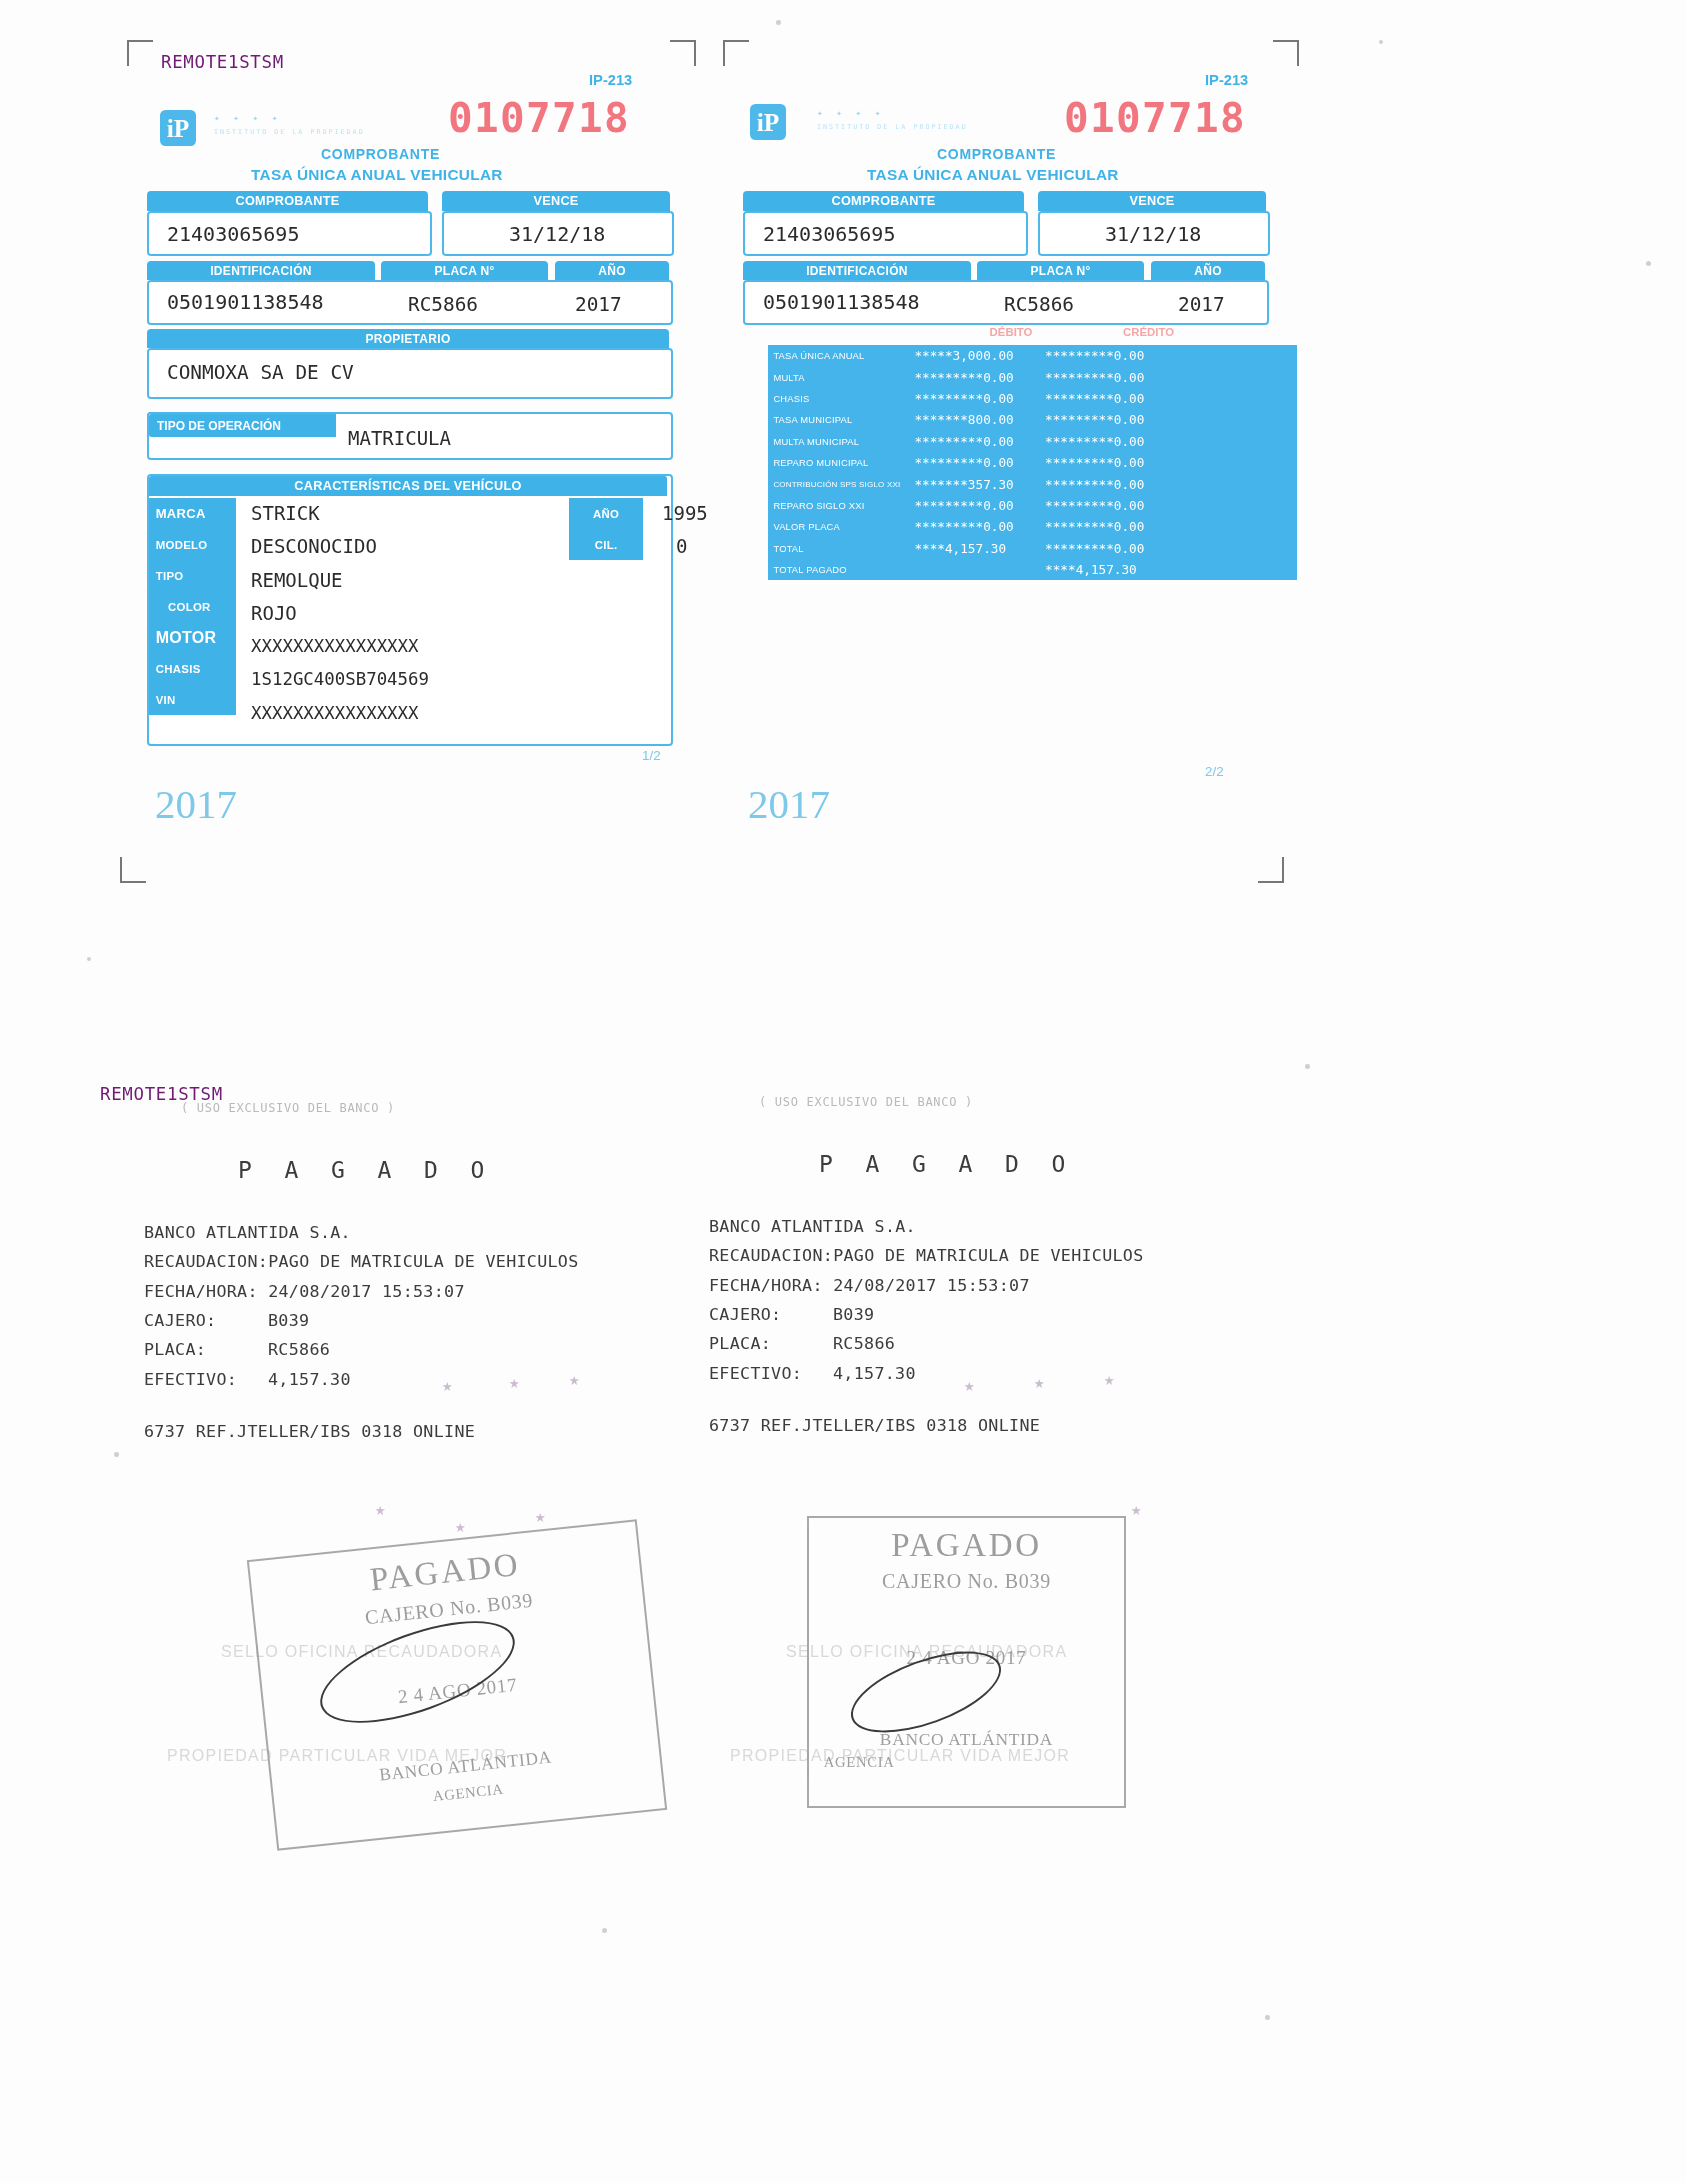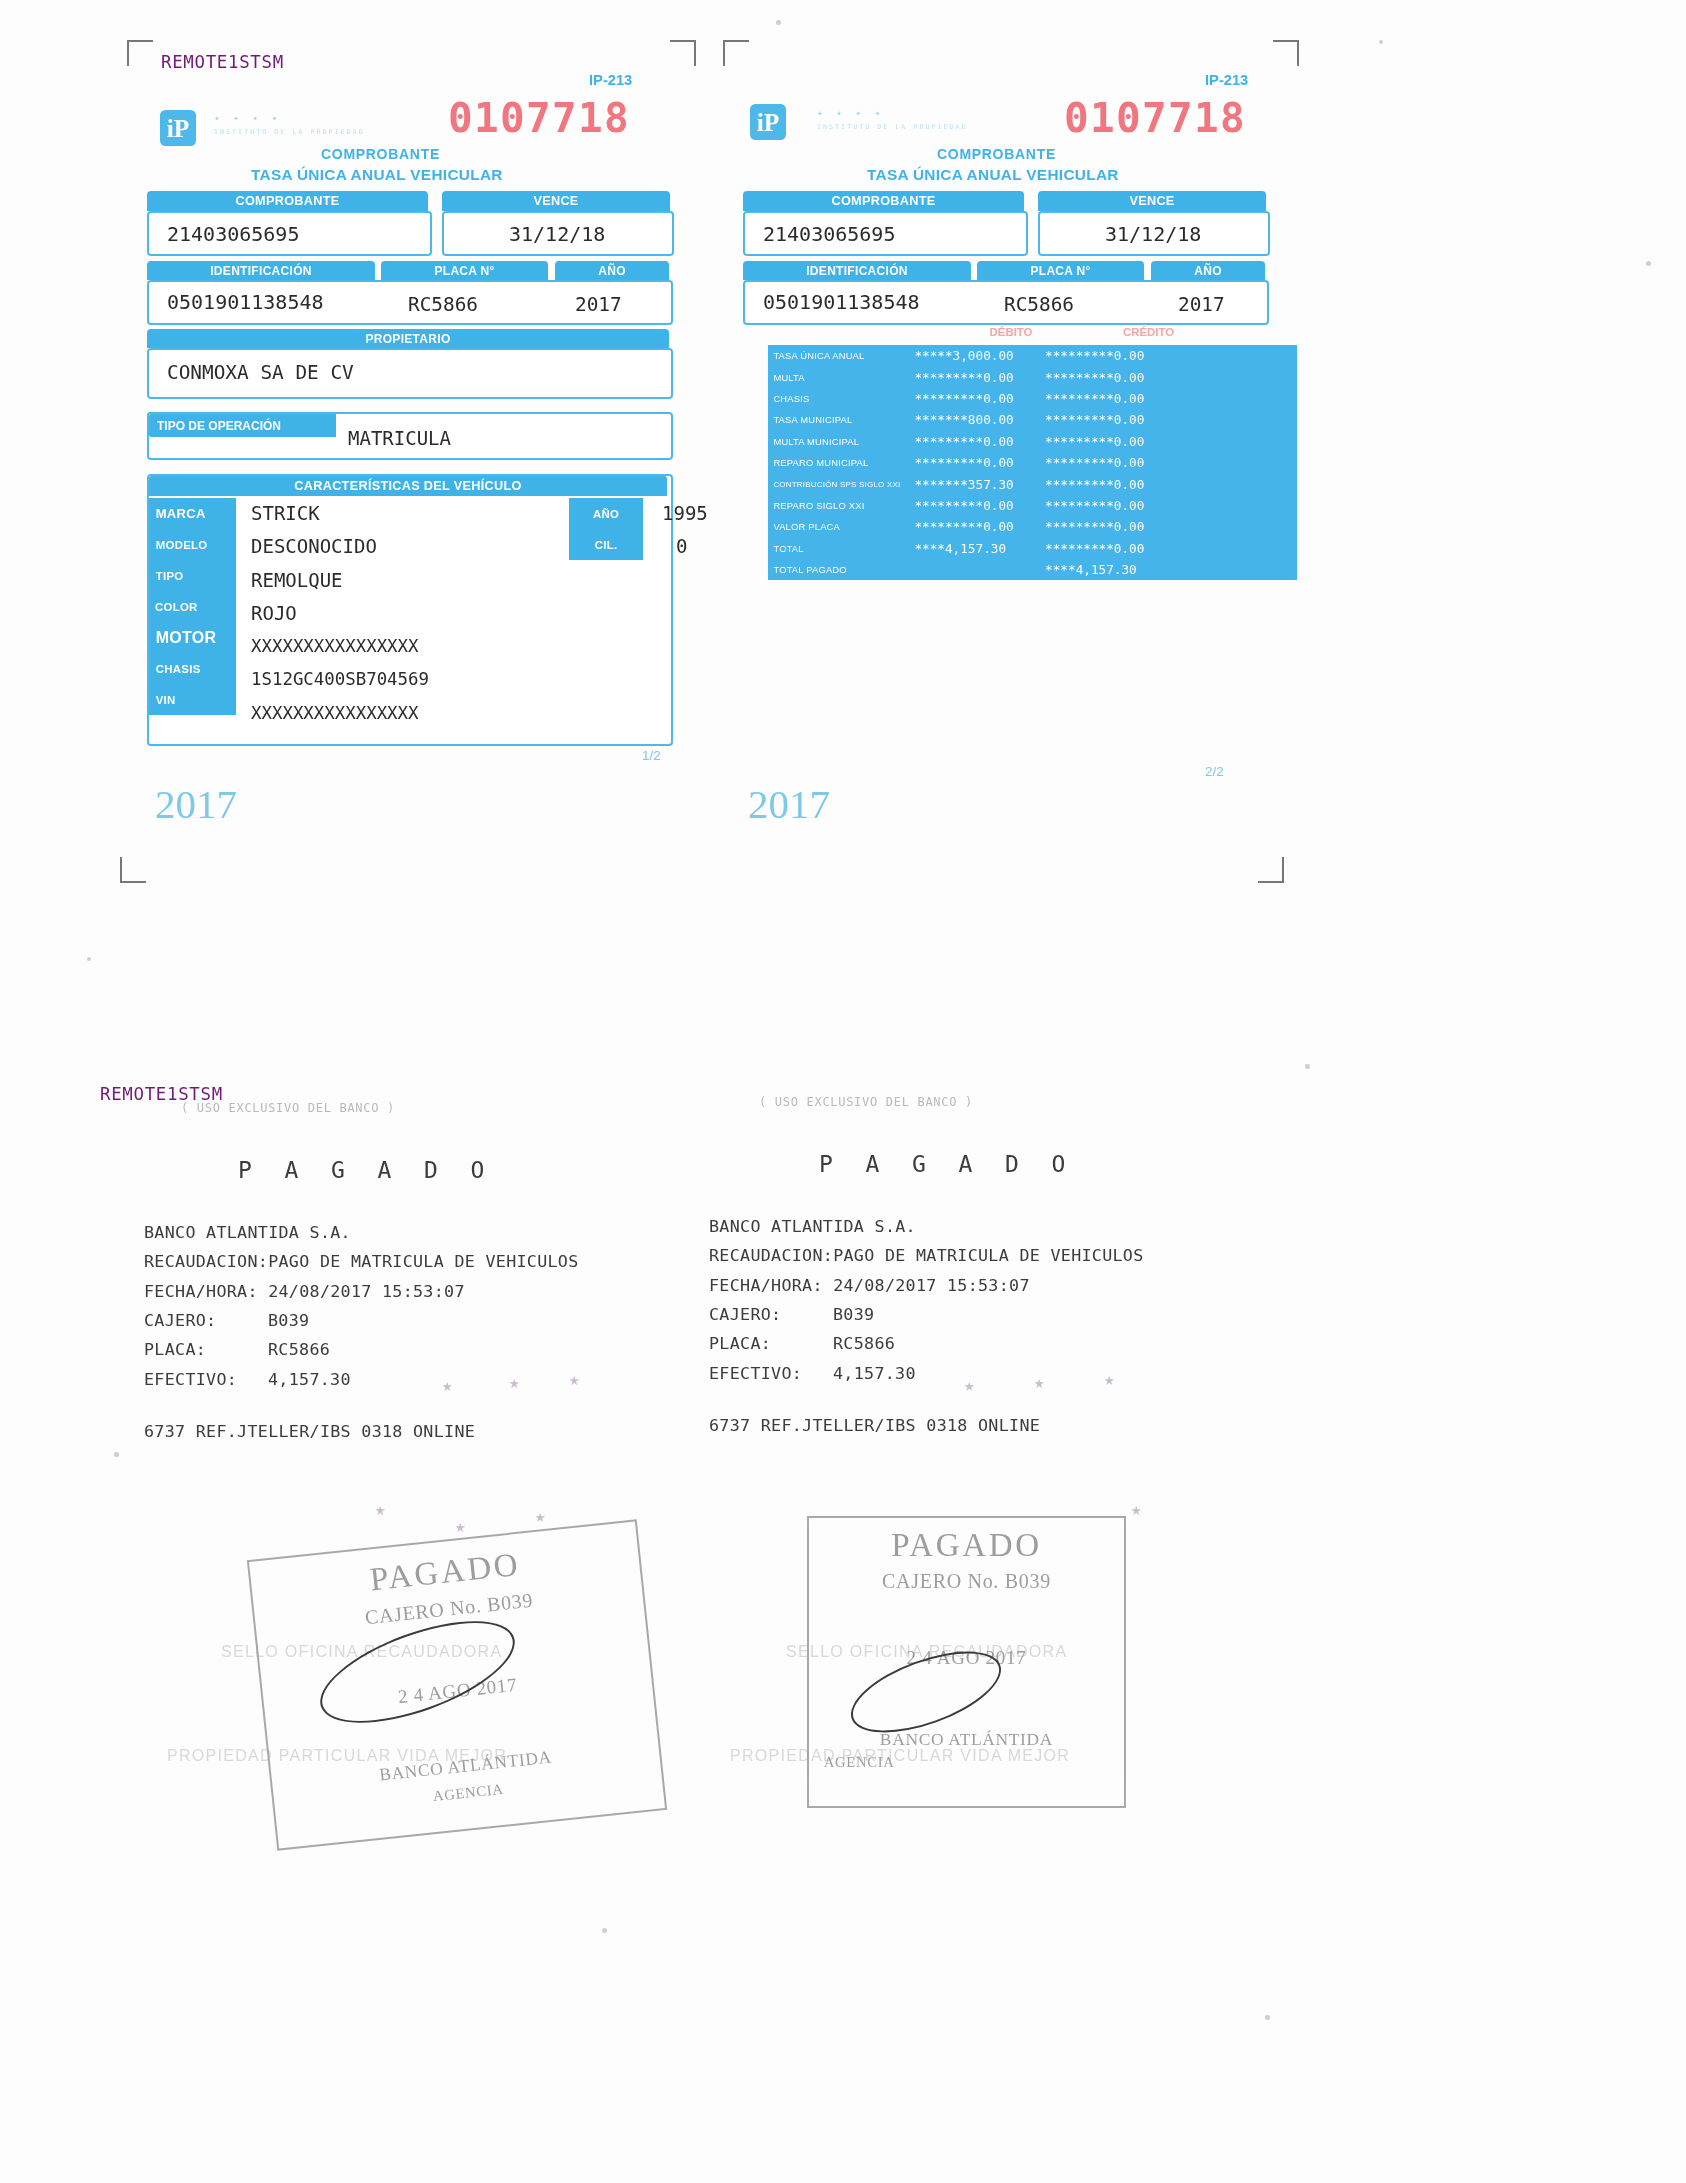--- a/index.html
+++ b/index.html
@@ -188,21 +188,21 @@
     <div class="abs" style="left:30px;top:379px;color:#fff;font-family:'Liberation Sans',sans-serif;font-weight:bold;font-size:12px;">TIPO DE OPERACIÓN</div>
     <div class="abs hand" style="left:221px;top:387px;font-size:19px;">MATRICULA</div>
 
     <div class="abs boxline" style="left:20px;top:434px;width:522px;height:268px;"></div>
     <div class="abs bluebar" style="left:22px;top:436px;width:518px;height:20px;border-radius:2.7px 2.7px 0 0;font-size:12.7px;">CARACTERÍSTICAS DEL VEHÍCULO</div>
 
     <div class="abs" style="left:22px;top:458px;width:87px;">
       <div class="bluebar" style="height:31px;font-size:13px;justify-content:flex-start;padding-left:6.7px;">MARCA</div>
       <div class="bluebar" style="height:31px;font-size:11.4px;justify-content:flex-start;padding-left:6.7px;">MODELO</div>
       <div class="bluebar" style="height:31px;font-size:11.4px;justify-content:flex-start;padding-left:6.7px;">TIPO</div>
-      <div class="bluebar" style="height:31px;font-size:11.4px;justify-content:flex-start;padding-left:6px;">COLOR</div>
+      <div class="bluebar" style="height:31px;font-size:11.4px;justify-content:flex-start;padding-left:19px;">COLOR</div>
       <div class="bluebar" style="height:31px;font-size:16px;justify-content:flex-start;padding-left:6.7px;">MOTOR</div>
       <div class="bluebar" style="height:31px;font-size:11.4px;justify-content:flex-start;padding-left:6.7px;">CHASIS</div>
       <div class="bluebar" style="height:31px;font-size:11.4px;justify-content:flex-start;padding-left:6.7px;">VIN</div>
     </div>
 
     <div class="abs hand" style="left:124px;top:462px;font-size:19px;">STRICK</div>
     <div class="abs hand" style="left:124px;top:495px;font-size:19px;">DESCONOCIDO</div>
     <div class="abs hand" style="left:124px;top:529px;font-size:19px;">REMOLQUE</div>
     <div class="abs hand" style="left:124px;top:562px;font-size:19px;">ROJO</div>
     <div class="abs hand" style="left:124px;top:596px;font-size:17.4px;">XXXXXXXXXXXXXXXX</div>

